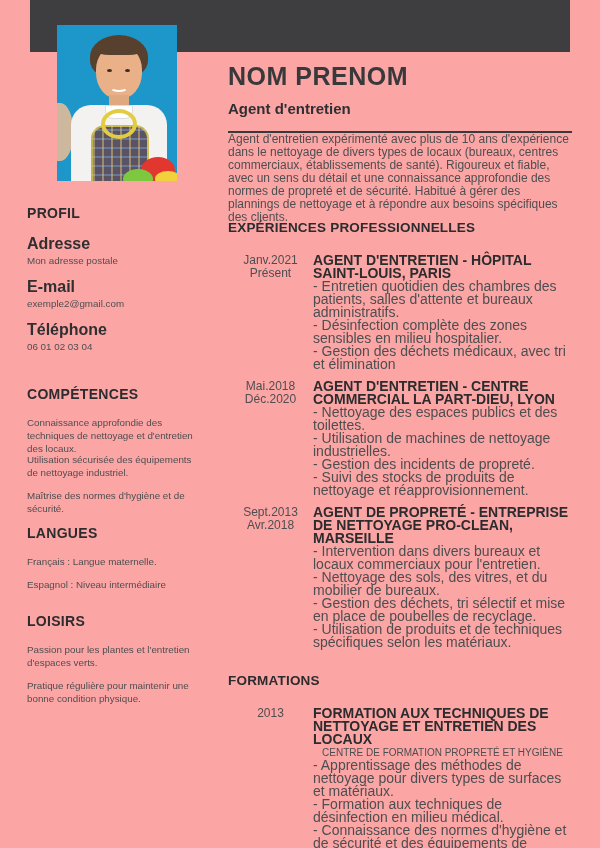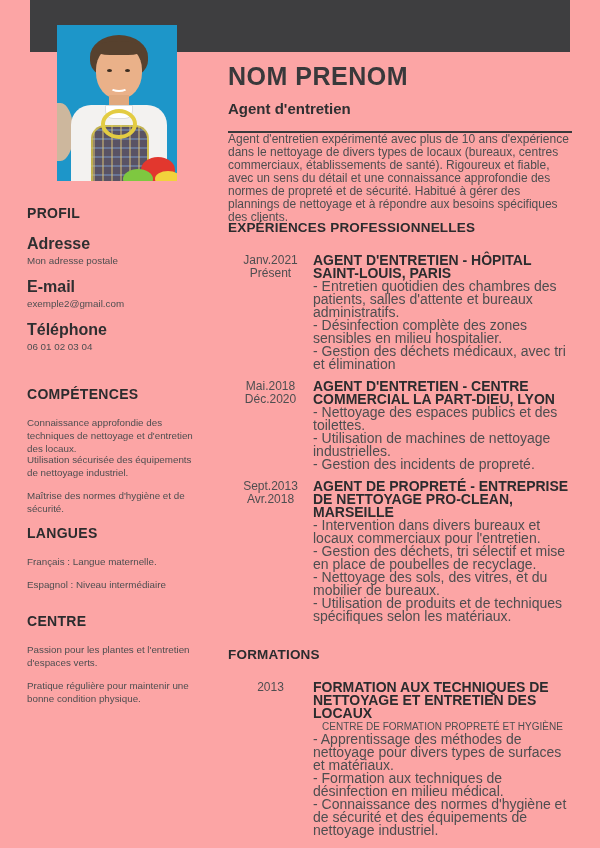--- a/index.html
+++ b/index.html
@@ -121,21 +121,21 @@
       <div class="side-item">Maîtrise des normes d'hygiène et de sécurité.</div>
     </div>
 
     <div class="side-section langues">
       <div class="side-title">LANGUES</div>
       <div class="side-item">Français : Langue maternelle.</div>
       <div class="side-item">Espagnol : Niveau intermédiaire</div>
     </div>
 
     <div class="side-section loisirs">
-      <div class="side-title">CENTRE</div>
+      <div class="side-title">LOISIRS</div>
       <div class="side-item">Passion pour les plantes et l'entretien d'espaces verts.</div>
       <div class="side-item">Pratique régulière pour maintenir une bonne condition physique.</div>
     </div>
 
   </div>
 
   <div class="main">
 
     <div class="section-exp">
       <div class="main-title">EXPÉRIENCES PROFESSIONNELLES</div>
@@ -156,33 +156,34 @@
       <div class="entry">
         <div class="dates">
           <div>Mai.2018</div>
           <div>Déc.2020</div>
         </div>
         <div class="body">
           <div class="etitle">AGENT D'ENTRETIEN - CENTRE COMMERCIAL LA PART-DIEU, LYON</div>
           <div class="bullet">- Nettoyage des espaces publics et des toilettes.</div>
           <div class="bullet">- Utilisation de machines de nettoyage industrielles.</div>
           <div class="bullet">- Gestion des incidents de propreté.</div>
+          <div class="bullet">- Suivi des stocks de produits de nettoyage et réapprovisionnement.</div>
         </div>
       </div>
 
       <div class="entry">
         <div class="dates">
           <div>Sept.2013</div>
           <div>Avr.2018</div>
         </div>
         <div class="body">
           <div class="etitle">AGENT DE PROPRETÉ - ENTREPRISE DE NETTOYAGE PRO-CLEAN, MARSEILLE</div>
           <div class="bullet">- Intervention dans divers bureaux et locaux commerciaux pour l'entretien.</div>
+          <div class="bullet">- Nettoyage des sols, des vitres, et du mobilier de bureaux.</div>
           <div class="bullet">- Gestion des déchets, tri sélectif et mise en place de poubelles de recyclage.</div>
-          <div class="bullet">- Nettoyage des sols, des vitres, et du mobilier de bureaux.</div>
           <div class="bullet">- Utilisation de produits et de techniques spécifiques selon les matériaux.</div>
         </div>
       </div>
     </div>
 
     <div class="formations-block">
       <div class="main-title">FORMATIONS</div>
 
       <div class="entry">
         <div class="dates">

